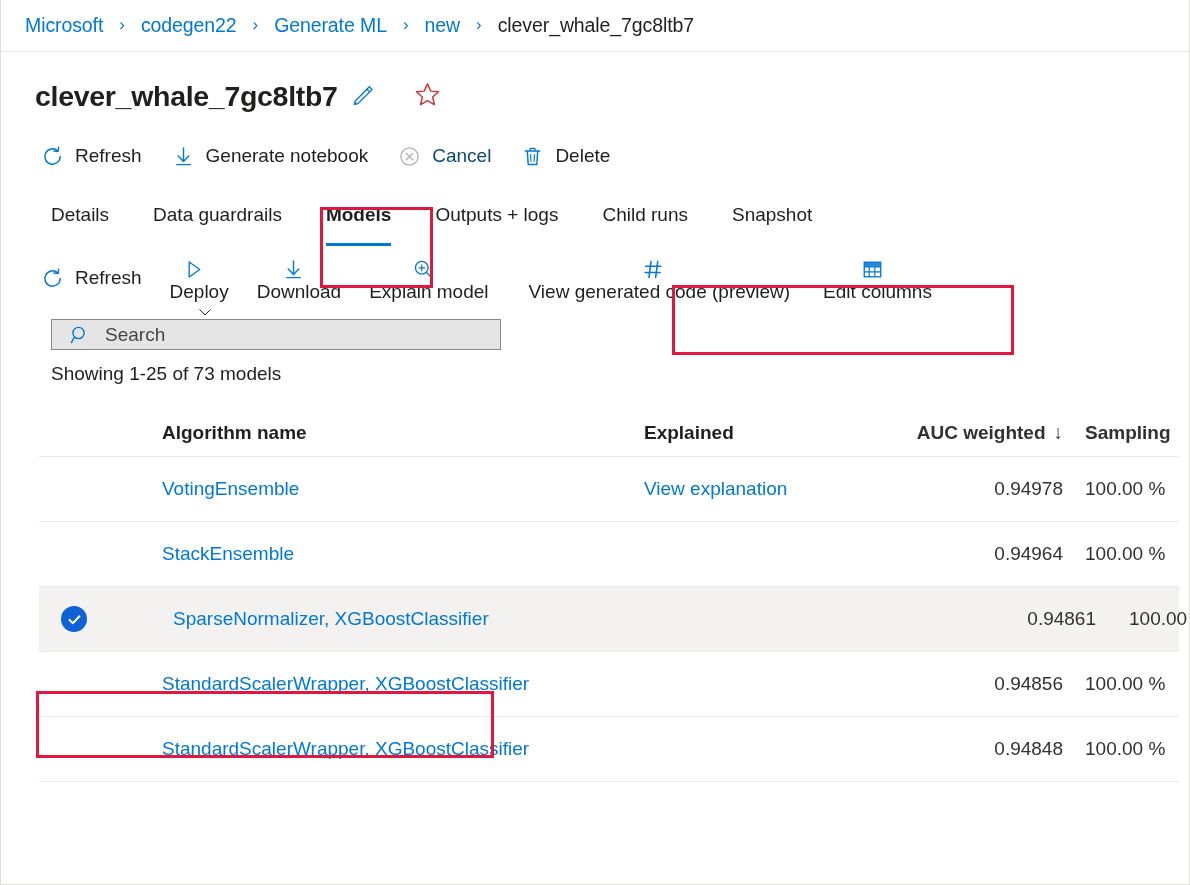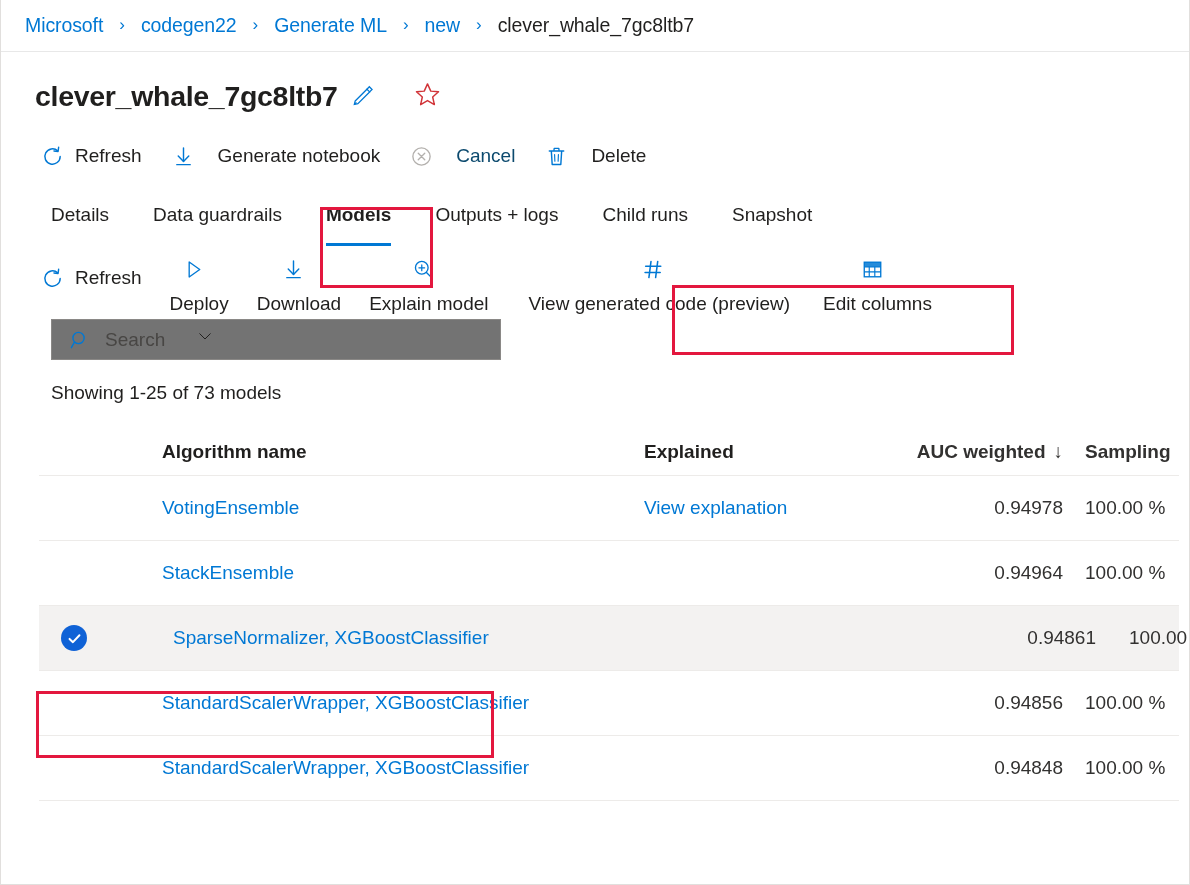--- a/index.html
+++ b/index.html
@@ -73,21 +73,21 @@
     display: flex;
     align-items: center;
     height: 40px;
     font-size: 19px;
     color: #201f1e;
     white-space: nowrap;
     cursor: pointer;
   }
   .cmd .ci { display: flex; align-items: center; justify-content: center; margin-right: 11px; }
   .cmd.disabled { color: #0c4a6e; cursor: default; }
-  .cmd + .cmd { margin-left: 30px; gap: 12px; }
+  .cmd + .cmd { margin-left: 30px; }
 
   
   .tabs {
     display: flex;
     align-items: flex-start;
     padding-left: 50px;
     margin-top: 24px;
     height: 52px;
   }
   .tab {
@@ -119,41 +119,41 @@
   }
   .gridcmd .cmd + .cmd { margin-left: 28px; flex-direction: column; }
   .chev {
     margin-left: 12px;
     display: inline-block;
   }
 
   
   .search-wrap { padding-left: 50px; margin-top: 19px; }
   .search-box {
-    width: 450px; height: 41px;
+    width: 450px; height: 31px;
     border: 1px solid #8a8886;
-    background: #737373;
+    background: #e5e5e5;
     display: flex;
     align-items: center;
     padding-left: 17px;
   }
   .search-box .si { margin-right: 14px; display: flex; }
   .search-input {
     border: 0; outline: 0;
     font-family: "Liberation Sans", sans-serif;
     font-size: 19px;
     color: #201f1e;
     background: transparent;
     width: 370px;
   }
   .search-input::placeholder { color: #484644; opacity: 1; }
 
   .showing {
     padding-left: 50px;
-    margin-top: 22px;
+    margin-top: 13px;
     font-size: 19px;
     color: #201f1e;
   }
 
   
   .table {
     margin-top: 24px;
     padding-left: 38px;
     padding-right: 10px;
   }

